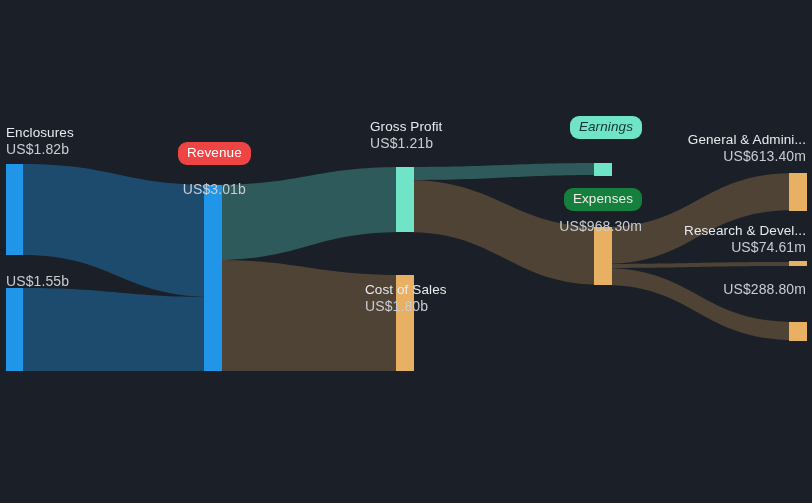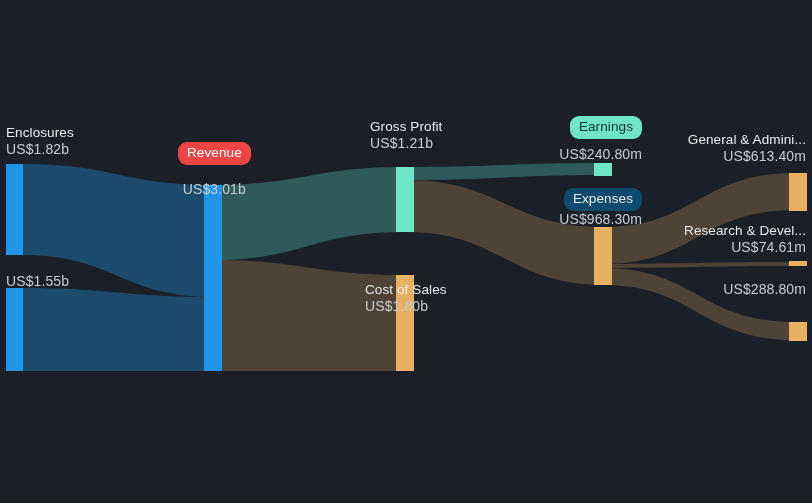--- a/index.html
+++ b/index.html
@@ -57,23 +57,24 @@
     line-height: 16px;
     letter-spacing: 0.1px;
   }
   .pill-revenue {
     background: #ef4444;
     color: #ffffff;
   }
   .pill-earnings {
     background: #6fe4c6;
     color: #16323a;
+    font-style: italic;
   }
   .pill-expenses {
-    background: #0c4a6e;
+    background: #15803d;
     color: #f2ece4;
   }
   .pill-row {
     line-height: 0;
   }
 </style>
 </head>
 <body>
 
 <div id="stage">
@@ -133,28 +134,27 @@
 
   <div class="lbl" style="left:365px; top:238px;margin-top:43px;">
     <div class="lbl-name">Cost of Sales</div>
     <div class="lbl-val">US$1.80b</div>
   </div>
 
   <div class="lbl right-align" style="left:441px; top:116px; width:201px;">
     <div class="pill-row">
       <span class="pill pill-earnings">Earnings</span>
     </div>
-    <div class="lbl-val" style="margin-top:7px;">US$240.80m</div>
   </div>
 
   <div class="lbl right-align" style="left:441px; top:188px; width:201px;">
     <div class="pill-row">
       <span class="pill pill-expenses">Expenses</span>
     </div>
-    <div class="lbl-val" style="">US$968.30m</div>
+    <div class="lbl-val" style="margin-top:7px;">US$968.30m</div>
   </div>
 
   <div class="lbl right-align" style="left:606px; top:131px; width:200px;">
     <div class="lbl-name">General &amp; Admini...</div>
     <div class="lbl-val">US$613.40m</div>
   </div>
 
   <div class="lbl right-align" style="left:606px; top:222px; width:200px;">
     <div class="lbl-name">Research &amp; Devel...</div>
     <div class="lbl-val">US$74.61m</div>

